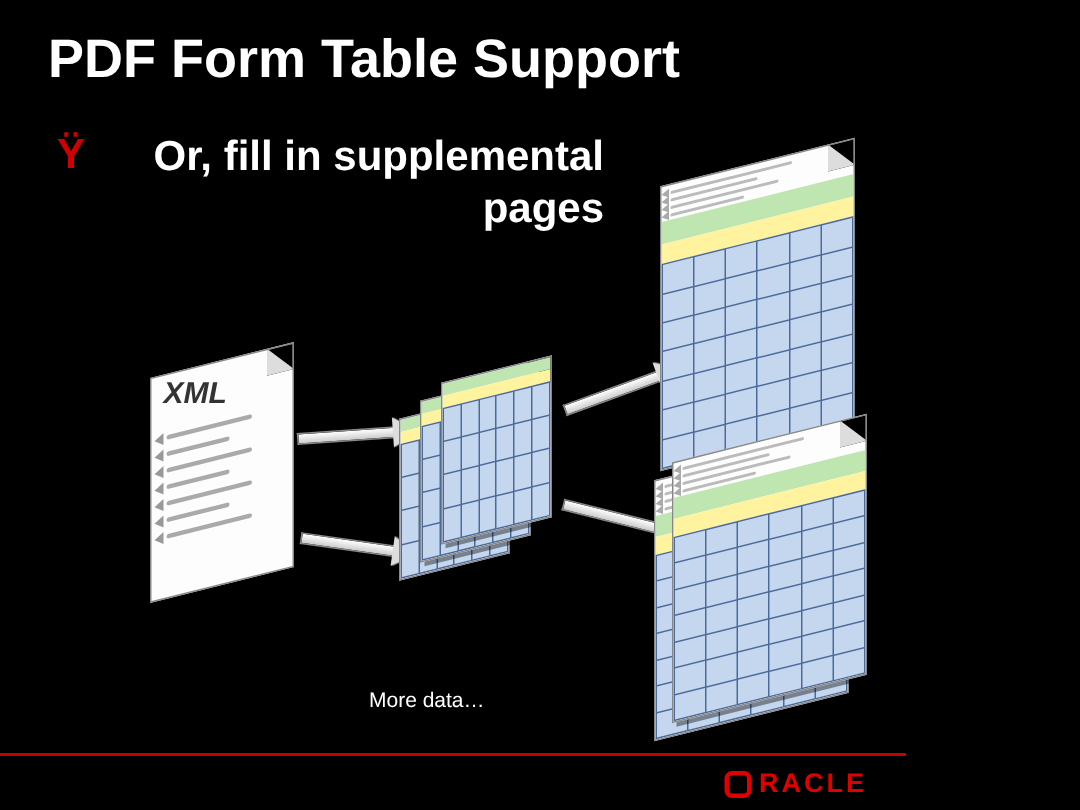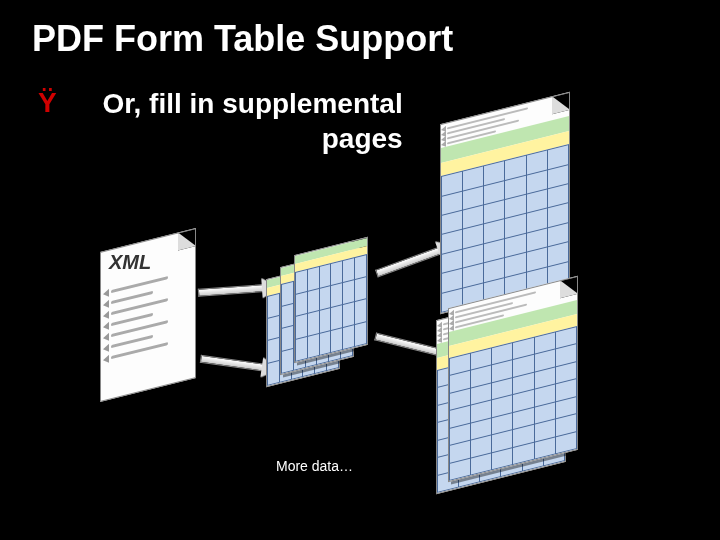--- a/index.html
+++ b/index.html
@@ -74,21 +74,20 @@
     margin-right: 5px;
     position: relative;
     top: 1px;
   }
   .caption {
     position: absolute;
     left: 246px;
     top: 458px;
     font-size: 14px;
     color: #fff;
-    margin-left: 30px;
   }
 
   
   .diagram {
     position: absolute;
     left: 80px; top: 150px;
     width: 560px; height: 320px;
   }
 
   
@@ -523,14 +522,20 @@
               <div></div>
             </div>
         </div>
       </div>
     </div>
 
   </div>
 
   <div class="caption">More data…</div>
 
+  <div class="footer">
+    <div class="oracle-logo">
+      <span class="oracle-o"></span>
+        <span>RACLE</span>
+    </div>
+  </div>
 
 </div>
 
 </body></html>

